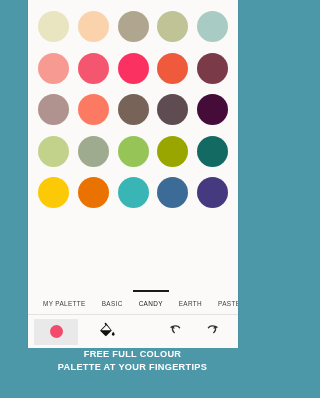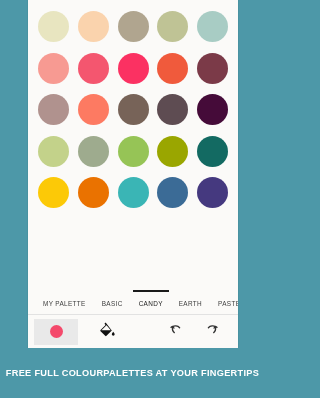--- a/index.html
+++ b/index.html
@@ -132,23 +132,22 @@
 
   
   .banner {
     position: absolute;
     left: 0;
     right: 0;
     bottom: 0;
     height: 50px;
     background: #4d98a8;
     display: flex;
-    flex-direction: row;
-    align-items: center;
-    justify-content: center;
+    flex-direction: column;
+    align-items: center;
     margin-top: 27px;
   }
   .banner-line {
     color: #ffffff;
     font-size: 9.2px;
     font-weight: bold;
     letter-spacing: 0.3px;
     line-height: 13px;
     text-align: center;
   }
@@ -254,16 +253,16 @@
           </svg>
         </span>
       </div>
 
     </div>
 
   </div>
 
   <div class="banner" style="background: rgb(77, 152, 168);">
     <div class="banner-line" style="color: rgb(255, 255, 255);">FREE FULL COLOUR</div>
-    <div class="banner-line" style="color: rgb(255, 255, 255);">PALETTES AT YOUR FINGERTIPS</div>
+    <div class="banner-line" style="color: rgb(255, 255, 255);">PALETTE AT YOUR FINGERTIPS</div>
   </div>
 
 </div>
 
 </body></html>

